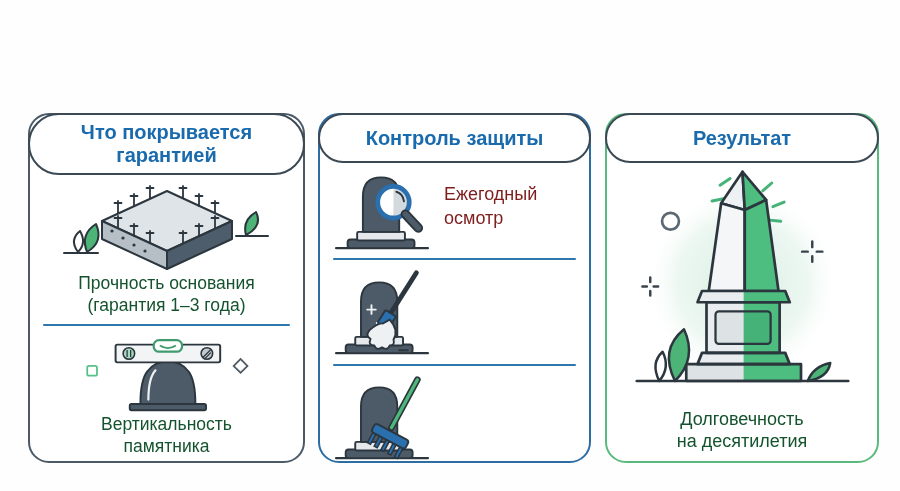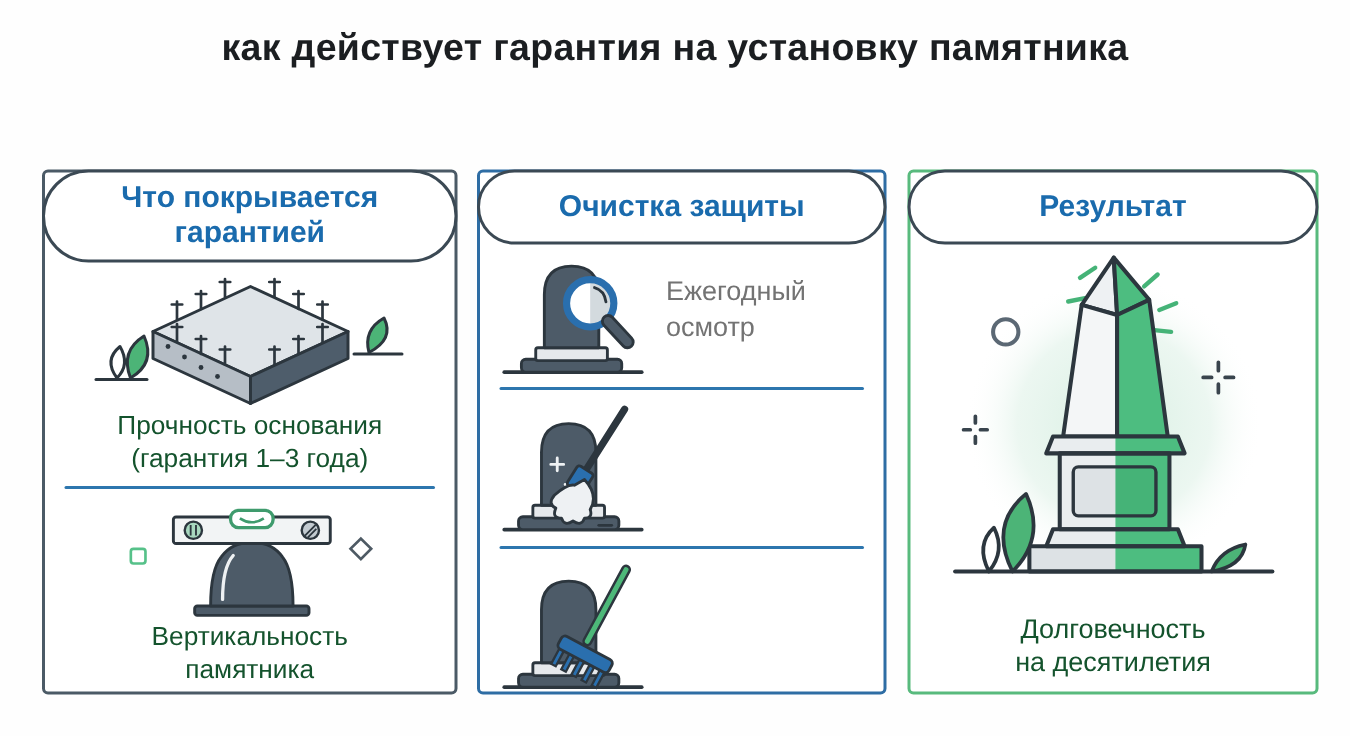--- a/index.html
+++ b/index.html
@@ -5,21 +5,21 @@
   html,body{margin:0;padding:0;background:#ffffff;}
   body{font-family:"Liberation Sans","DejaVu Sans",sans-serif;}
   .stage{position:relative;width:900px;height:491px;background:#fefefe;overflow:hidden;}
 
   
   .title{position:absolute;top:17px;left:0;width:100%;text-align:center;
          font-weight:700;font-size:25px;line-height:31px;color:#1b1e21;letter-spacing:.2px;}
 
   
   .card{position:absolute;top:113px;height:350px;background:#ffffff;
-        border:2px solid #4d7c0f;border-radius:4px;box-sizing:border-box;}
+        border:2px solid #4d7c0f;border-radius:21px;box-sizing:border-box;}
   .card-1{left:28px;width:277px;border-color:#4b5a66;}
   .card-2{left:318px;width:273px;border-color:#2e6da4;}
   .card-3{left:605px;width:274px;border-color:#58ba7d;}
 
   .pill{position:absolute;top:-2px;left:-2px;right:-2px;background:#ffffff;
         border:2px solid #3b4954;border-radius:999px;display:flex;align-items:center;justify-content:center;
         font-weight:700;font-size:20px;line-height:1.15;color:#1a6bad;text-align:center;
         white-space:pre-line;z-index:2;box-sizing:border-box;}
   .pill-tall{height:62px;}
   .pill-short{height:50px;}
@@ -28,31 +28,30 @@
   .card-1 .card-body{top:60px;}
   .card-2 .card-body,.card-3 .card-body{top:48px;}
 
   .item-label{white-space:pre-line;font-weight:500;font-size:17.5px;line-height:1.24;
               color:#14532d;text-align:center;}
   .divider{align-self:stretch;height:2px;background:#2d76ae;margin:8px 13px;border-radius:1px;flex-shrink:0;}
 
   
   .rule-row{flex:1;display:flex;align-items:center;gap:10px;padding:0 12px 0 10px;align-self:stretch;}
   .rule-row svg{flex-shrink:0;}
-  .row-label{white-space:pre-line;font-weight:500;font-size:18px;line-height:1.3;color:#737373;text-align:left;}
+  .row-label{white-space:pre-line;font-weight:500;font-size:18px;line-height:1.3;color:#7f1d1d;text-align:left;}
 
   .mt6{margin-top:6px;} .mt2{margin-top:2px;} .mt8{margin-top:18px;}
 </style>
 </head>
 <body>
 
 <div class="stage">
 
   <div class="title">
-    <div>как действует гарантия на установку памятника</div>
   </div>
 
   <div class="card card-1">
     <div class="pill pill-tall">Что покрывается
 гарантией</div>
     <div class="card-body">
 
       <svg class="mt6" width="230" height="90" viewBox="0 0 230 90">
         <g stroke="#2c363e" stroke-width="2" stroke-linejoin="round" stroke-linecap="round">
           <path d="M12 72 H46" fill="none"></path>
@@ -107,21 +106,21 @@
         <rect x="105" y="7" width="32" height="13" rx="6" fill="#ffffff" stroke="#3f9b6d" stroke-width="2.5"></rect>
         <path d="M112 13 Q121 19 130 13" stroke="#3f9b6d" stroke-width="2" fill="none"></path>
       </svg>
 
       <div class="item-label mt2">Вертикальность
 памятника</div>
     </div>
   </div>
 
   <div class="card card-2">
-    <div class="pill pill-short">Очистка защиты</div>
+    <div class="pill pill-short">Контроль защиты</div>
     <div class="card-body">
 
       <div class="rule-row">
         <svg width="104" height="86" viewBox="0 0 104 90">
           <g stroke="#2c363e" stroke-width="2" stroke-linejoin="round" stroke-linecap="round">
             <path d="M4 88 H100" fill="none" stroke-width="2.5"></path>
             <rect x="16" y="79" width="70" height="9" rx="3" fill="#4d5b68"></rect>
             <rect x="26" y="71" width="50" height="9" rx="1.5" fill="#e6e9ec"></rect>
             <path d="M32 71 V34 Q32 14 51 14 Q70 14 70 34 V71 Z" fill="#4d5b68"></path>
           </g>

